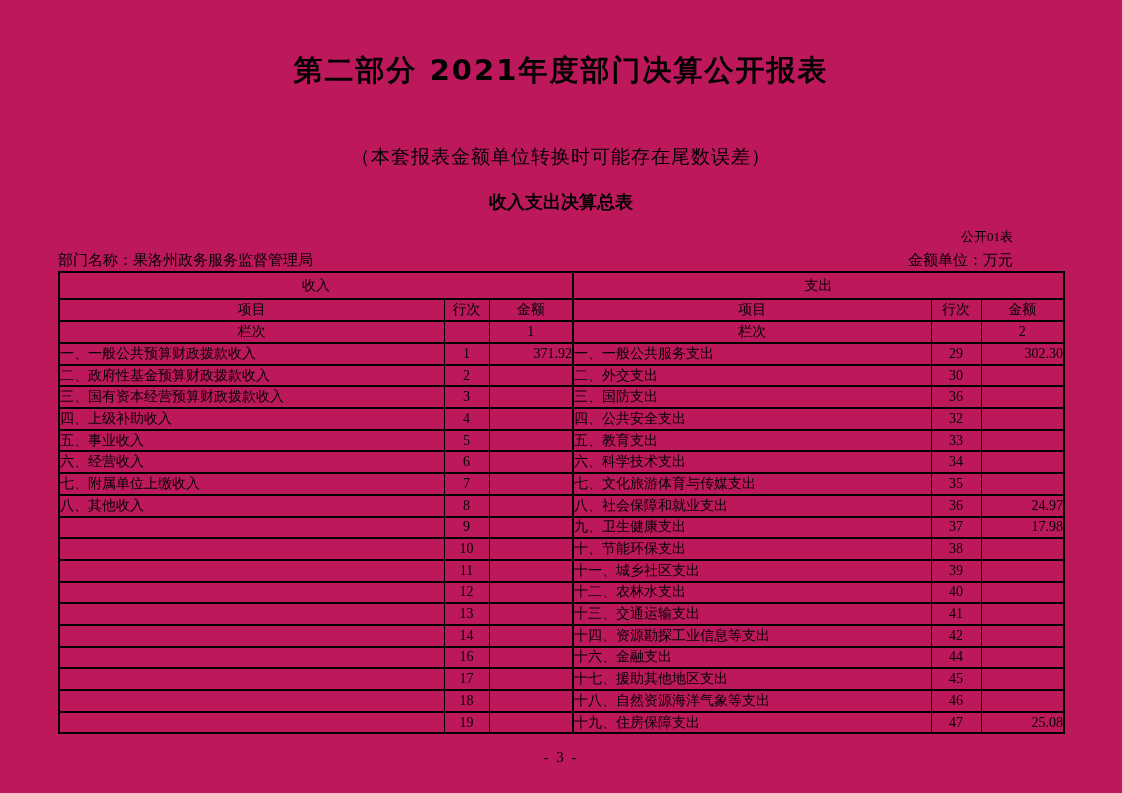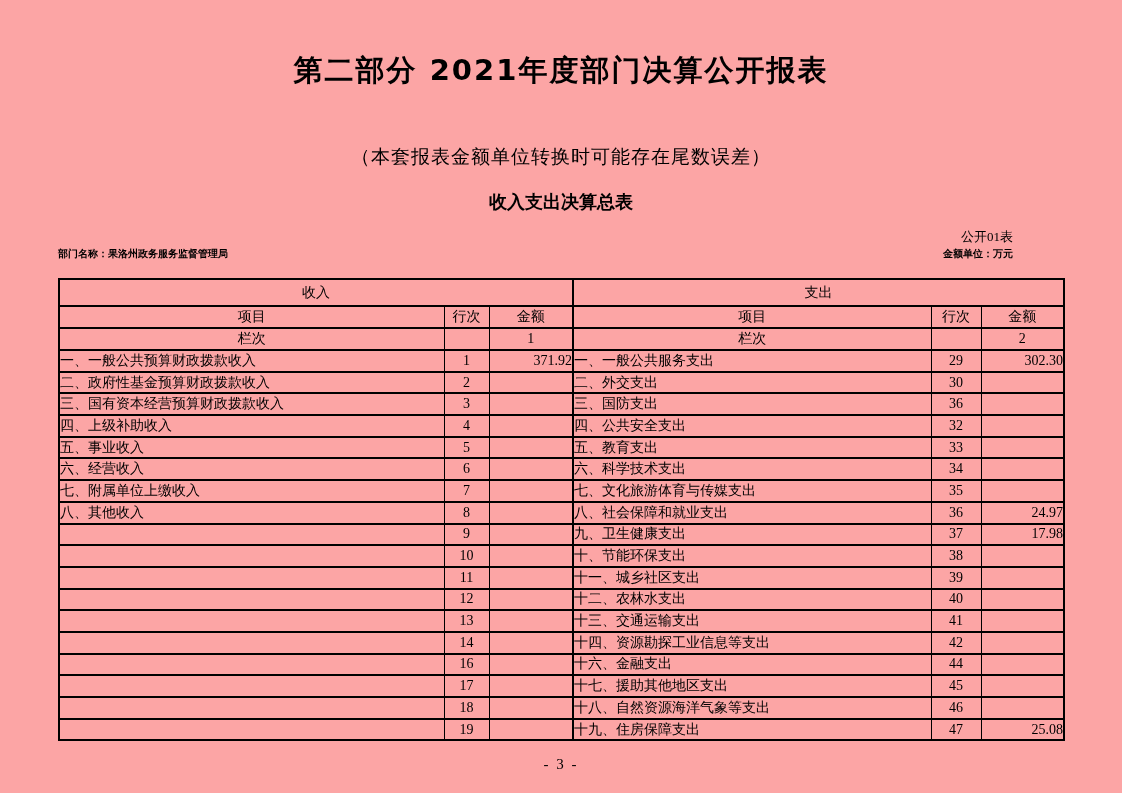--- a/index.html
+++ b/index.html
@@ -1,17 +1,17 @@
 <!DOCTYPE html>
 <html><head>
 <meta charset="utf-8">
 <style>
   html,body{margin:0;padding:0;background:#e8e8e8;}
   .page{
-    width:1122px;height:793px;background:#fca5a5;color:#000;
+    width:1122px;height:793px;background:#be185d;color:#000;
     font-family:"Liberation Serif","DejaVu Serif",serif;
     overflow:hidden;position:relative;margin:0 auto;
   }
   .title{
     margin-top:0;padding-top:52px;text-align:center;
     font-family:"DejaVu Sans","Liberation Sans",sans-serif;
     font-weight:bold;font-size:29px;line-height:36px;letter-spacing:2px;
   }
   .subtitle{
     margin-top:58px;text-align:center;
@@ -20,25 +20,25 @@
   .table-title{
     margin-top:24px;text-align:center;
     font-family:"DejaVu Sans","Liberation Sans",sans-serif;
     font-weight:bold;font-size:18px;line-height:20px;
   }
   .content{width:955px;margin-left:58px;}
   .table-code{
     margin-top:17px;text-align:right;font-size:13px;line-height:15px;
   }
   .meta-row{
-    margin-top:1px;display:flex;justify-content:space-between;
-    font-size:10px;line-height:18px;font-weight:bold;
+    margin-top:7px;display:flex;justify-content:space-between;
+    font-size:15px;line-height:18px;
   }
   table.budget{
-    margin-top:15px;border-collapse:collapse;table-layout:fixed;
+    margin-top:2px;border-collapse:collapse;table-layout:fixed;
     width:1005px;border:2px solid #000;
   }
   table.budget th, table.budget td{
     border-left:1px solid #000;border-right:1px solid #000;
     border-top:2px solid #000;border-bottom:2px solid #000;
     font-weight:normal;font-size:14px;line-height:16px;
     padding:0;overflow:hidden;white-space:nowrap;
   }
   table.budget .divider{border-left-width:2px;}
   tr.h1 th{height:25px;text-align:center;}

